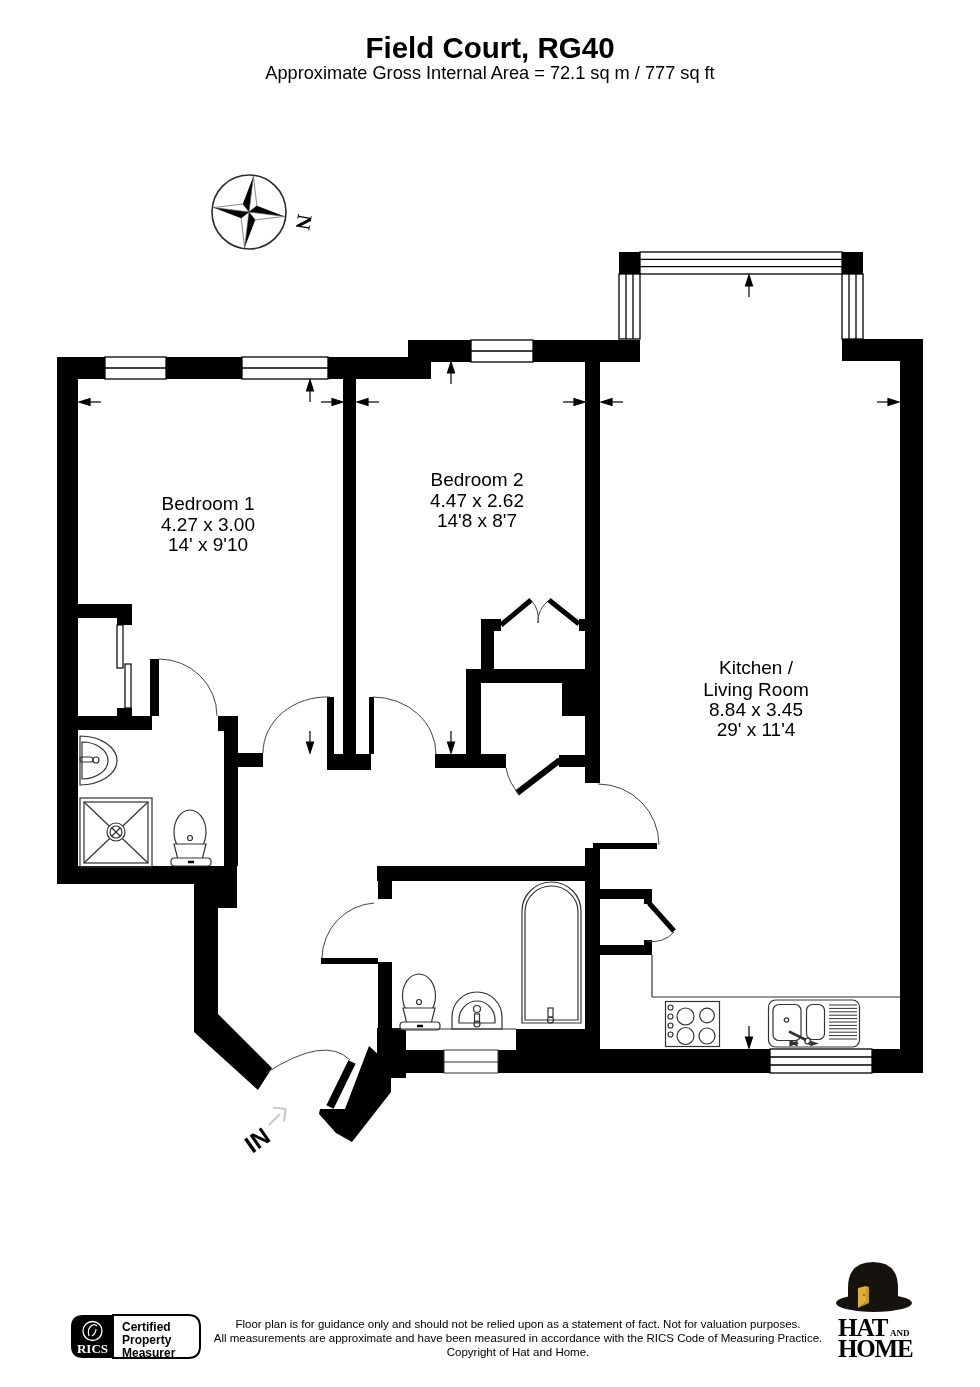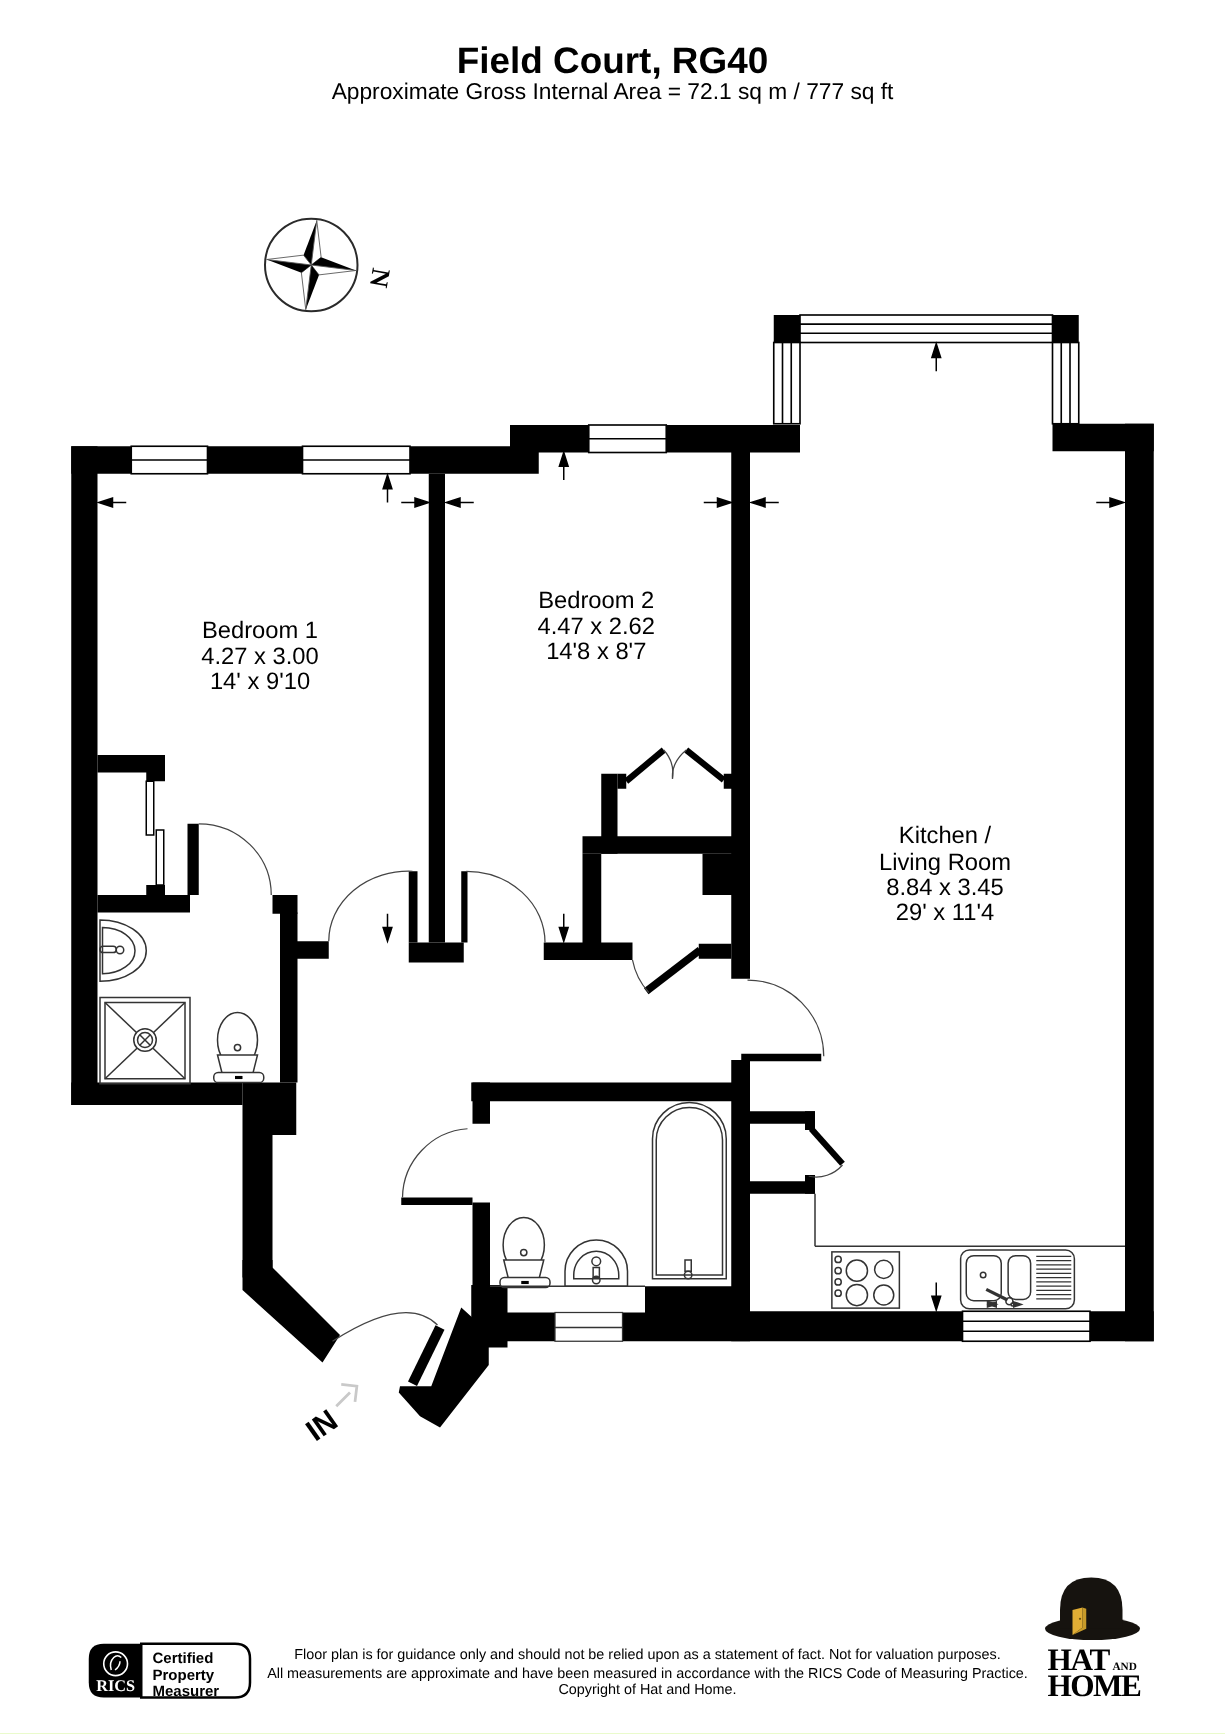--- a/index.html
+++ b/index.html
@@ -1,16 +1,16 @@
 <!DOCTYPE html>
 <html><head>
 <meta charset="utf-8">
 <style>
   html,body{margin:0;padding:0;background:#ffffff;}
-  #page{width:980px;height:1387px;position:relative;background:#bef264;overflow:hidden;}
+  #page{width:980px;height:1387px;position:relative;background:#f9a8d4;overflow:hidden;}
   svg text{font-family:"Liberation Sans",sans-serif;-webkit-font-smoothing:antialiased;}
 </style>
 </head>
 <body>
 <div id="page">
 <svg width="980" height="1387" viewBox="0 0 980 1387">
 <rect x="0" y="0" width="980" height="1387" fill="#ffffff"></rect>
 
 <text x="490" y="58" font-size="29.5" font-weight="bold" text-anchor="middle" fill="#000">Field Court, RG40</text>
 

